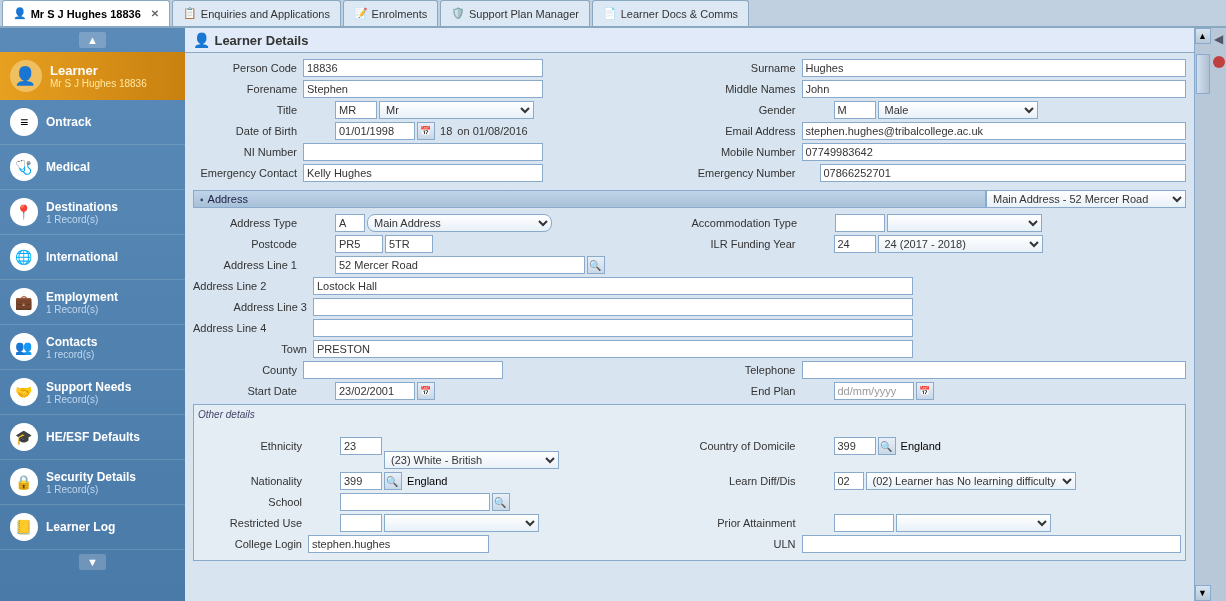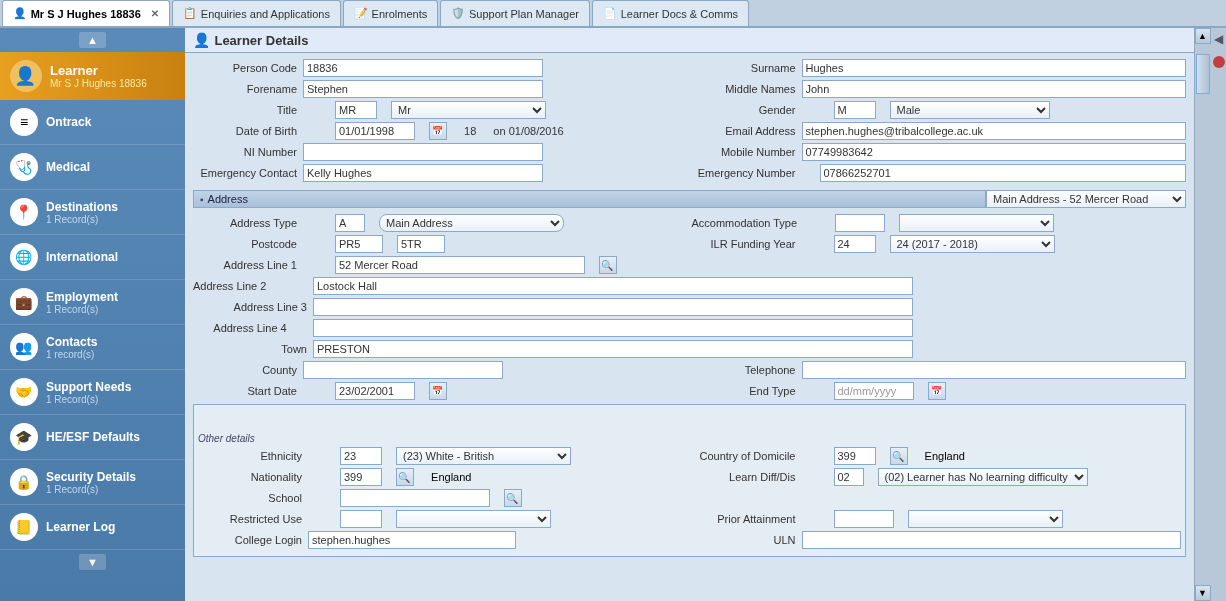--- a/index.html
+++ b/index.html
@@ -80,26 +80,26 @@
     
     .scroll-panel { width: 16px; background: #c0d0e0; border-left: 1px solid #8aaacc; display: flex; flex-direction: column; align-items: center; }
     .scroll-btn { width: 16px; height: 16px; background: linear-gradient(to bottom, #d8e4f0, #b8c8d8); border: 1px solid #8aaacc; cursor: pointer; display: flex; align-items: center; justify-content: center; font-size: 9px; }
     .scroll-track { flex: 1; background: #b8c8d8; width: 16px; position: relative; }
     .scroll-thumb { width: 14px; height: 40px; background: linear-gradient(to right, #d0e0f0, #b0c0d0); border: 1px solid #8aaacc; position: absolute; top: 10px; left: 1px; }
 
     
     .right-panel { width: 16px; background: #b8c8d8; border-left: 1px solid #8aaacc; display: flex; flex-direction: column; align-items: center; padding-top: 2px; }
     .right-btn { cursor: pointer; color: #556; font-size: 12px; padding: 2px; }
 
-    .inline-group { display: flex; align-items: center; gap: 14px; padding-left: 32px; }
+    .inline-group { display: flex; align-items: center; gap: 2px; padding-left: 32px; }
     .age-label { color: #333; font-size: 11px; }
 
     
     .other-section { border: 1px solid #8aaacc; background: rgba(255,255,255,0.3); margin-top: 4px; padding: 4px; }
-    .other-section-title { font-size: 10px; color: #446; margin-bottom: 3px; font-style: italic; margin-top: 24px; }
+    .other-section-title { font-size: 10px; color: #446; margin-bottom: 3px; font-style: italic; }
   </style>
 </head>
 <body>
 
 <div style="display:flex; flex-direction:column; width:1226px; height:601px; background:#c0d0e0;">
 
   <div class="tab-bar">
     <div class="tab active">
       <span>👤</span>
       <span>Mr S J Hughes 18836</span>
@@ -370,21 +370,21 @@
           <span class="form-label" style="min-width:120px; text-align:left; padding-right:6px;">Address Line 2</span>
           <input type="text" class="text-input" style="width: 600px;" value="Lostock Hall">
         </div>
 
         <div class="form-row">
           <span class="form-label" style="min-width:120px; text-align:right; padding-right:6px;">Address Line 3</span>
           <input type="text" class="text-input" style="width: 600px;" value="">
         </div>
 
         <div class="form-row">
-          <span class="form-label" style="min-width:120px; text-align:center; padding-right:6px;">Address Line 4</span>
+          <span class="form-label" style="min-width:120px; text-align:left; padding-right:6px;">Address Line 4</span>
           <input type="text" class="text-input" style="width: 600px;" value="">
         </div>
 
         <div class="form-row">
           <span class="form-label" style="min-width:120px; text-align:right; padding-right:6px;">Town</span>
           <input type="text" class="text-input" style="width: 600px;" value="PRESTON">
         </div>
 
         <div class="two-col">
           <div class="left-col">
@@ -399,37 +399,37 @@
 
         <div class="two-col">
           <div class="left-col">
             <span class="col-label">Start Date</span>
             <div class="inline-group">
               <input type="text" class="text-input" style="width: 80px;" value="23/02/2001">
               <button class="cal-btn">📅</button>
             </div>
           </div>
           <div class="right-col">
-            <span class="col-label">End Type</span>
+            <span class="col-label">End Plan</span>
             <div class="inline-group">
               <input type="text" class="text-input" style="width: 80px; color: rgb(153, 153, 153);" value="dd/mm/yyyy">
               <button class="cal-btn">📅</button>
             </div>
           </div>
         </div>
 
         <div class="other-section">
           <div class="other-section-title">Other details</div>
 
           <div class="two-col">
             <div class="left-col">
               <span class="col-label">Ethnicity</span>
               <div class="inline-group">
                 <input type="text" class="text-input" style="width: 42px;" value="23">
-                <select class="select-input" style="width:175px;">
+                <select class="select-input" style="width:175px;margin-top:28px;">
                   <option>(23) White - British</option>
                 </select>
               </div>
             </div>
             <div class="right-col">
               <span class="col-label">Country of Domicile</span>
               <div class="inline-group">
                 <input type="text" class="text-input" style="width: 42px;" value="399">
                 <button class="search-btn">🔍</button>
                 <span>&nbsp;England</span>
@@ -485,21 +485,21 @@
                 <select class="select-input" style="width:155px;">
                   <option></option>
                 </select>
               </div>
             </div>
           </div>
 
           <div class="two-col">
             <div class="left-col">
               <span class="col-label">College Login</span>
-              <input type="text" class="text-input" style="width: 208px;" value="stephen.hughes">
+              <input type="text" class="text-input" style="width: 181px;" value="stephen.hughes">
             </div>
             <div class="right-col">
               <span class="col-label">ULN</span>
               <input type="text" class="text-input" style="flex: 1 1 0%;" value="">
             </div>
           </div>
         </div>
       </div>
     </div>
 

